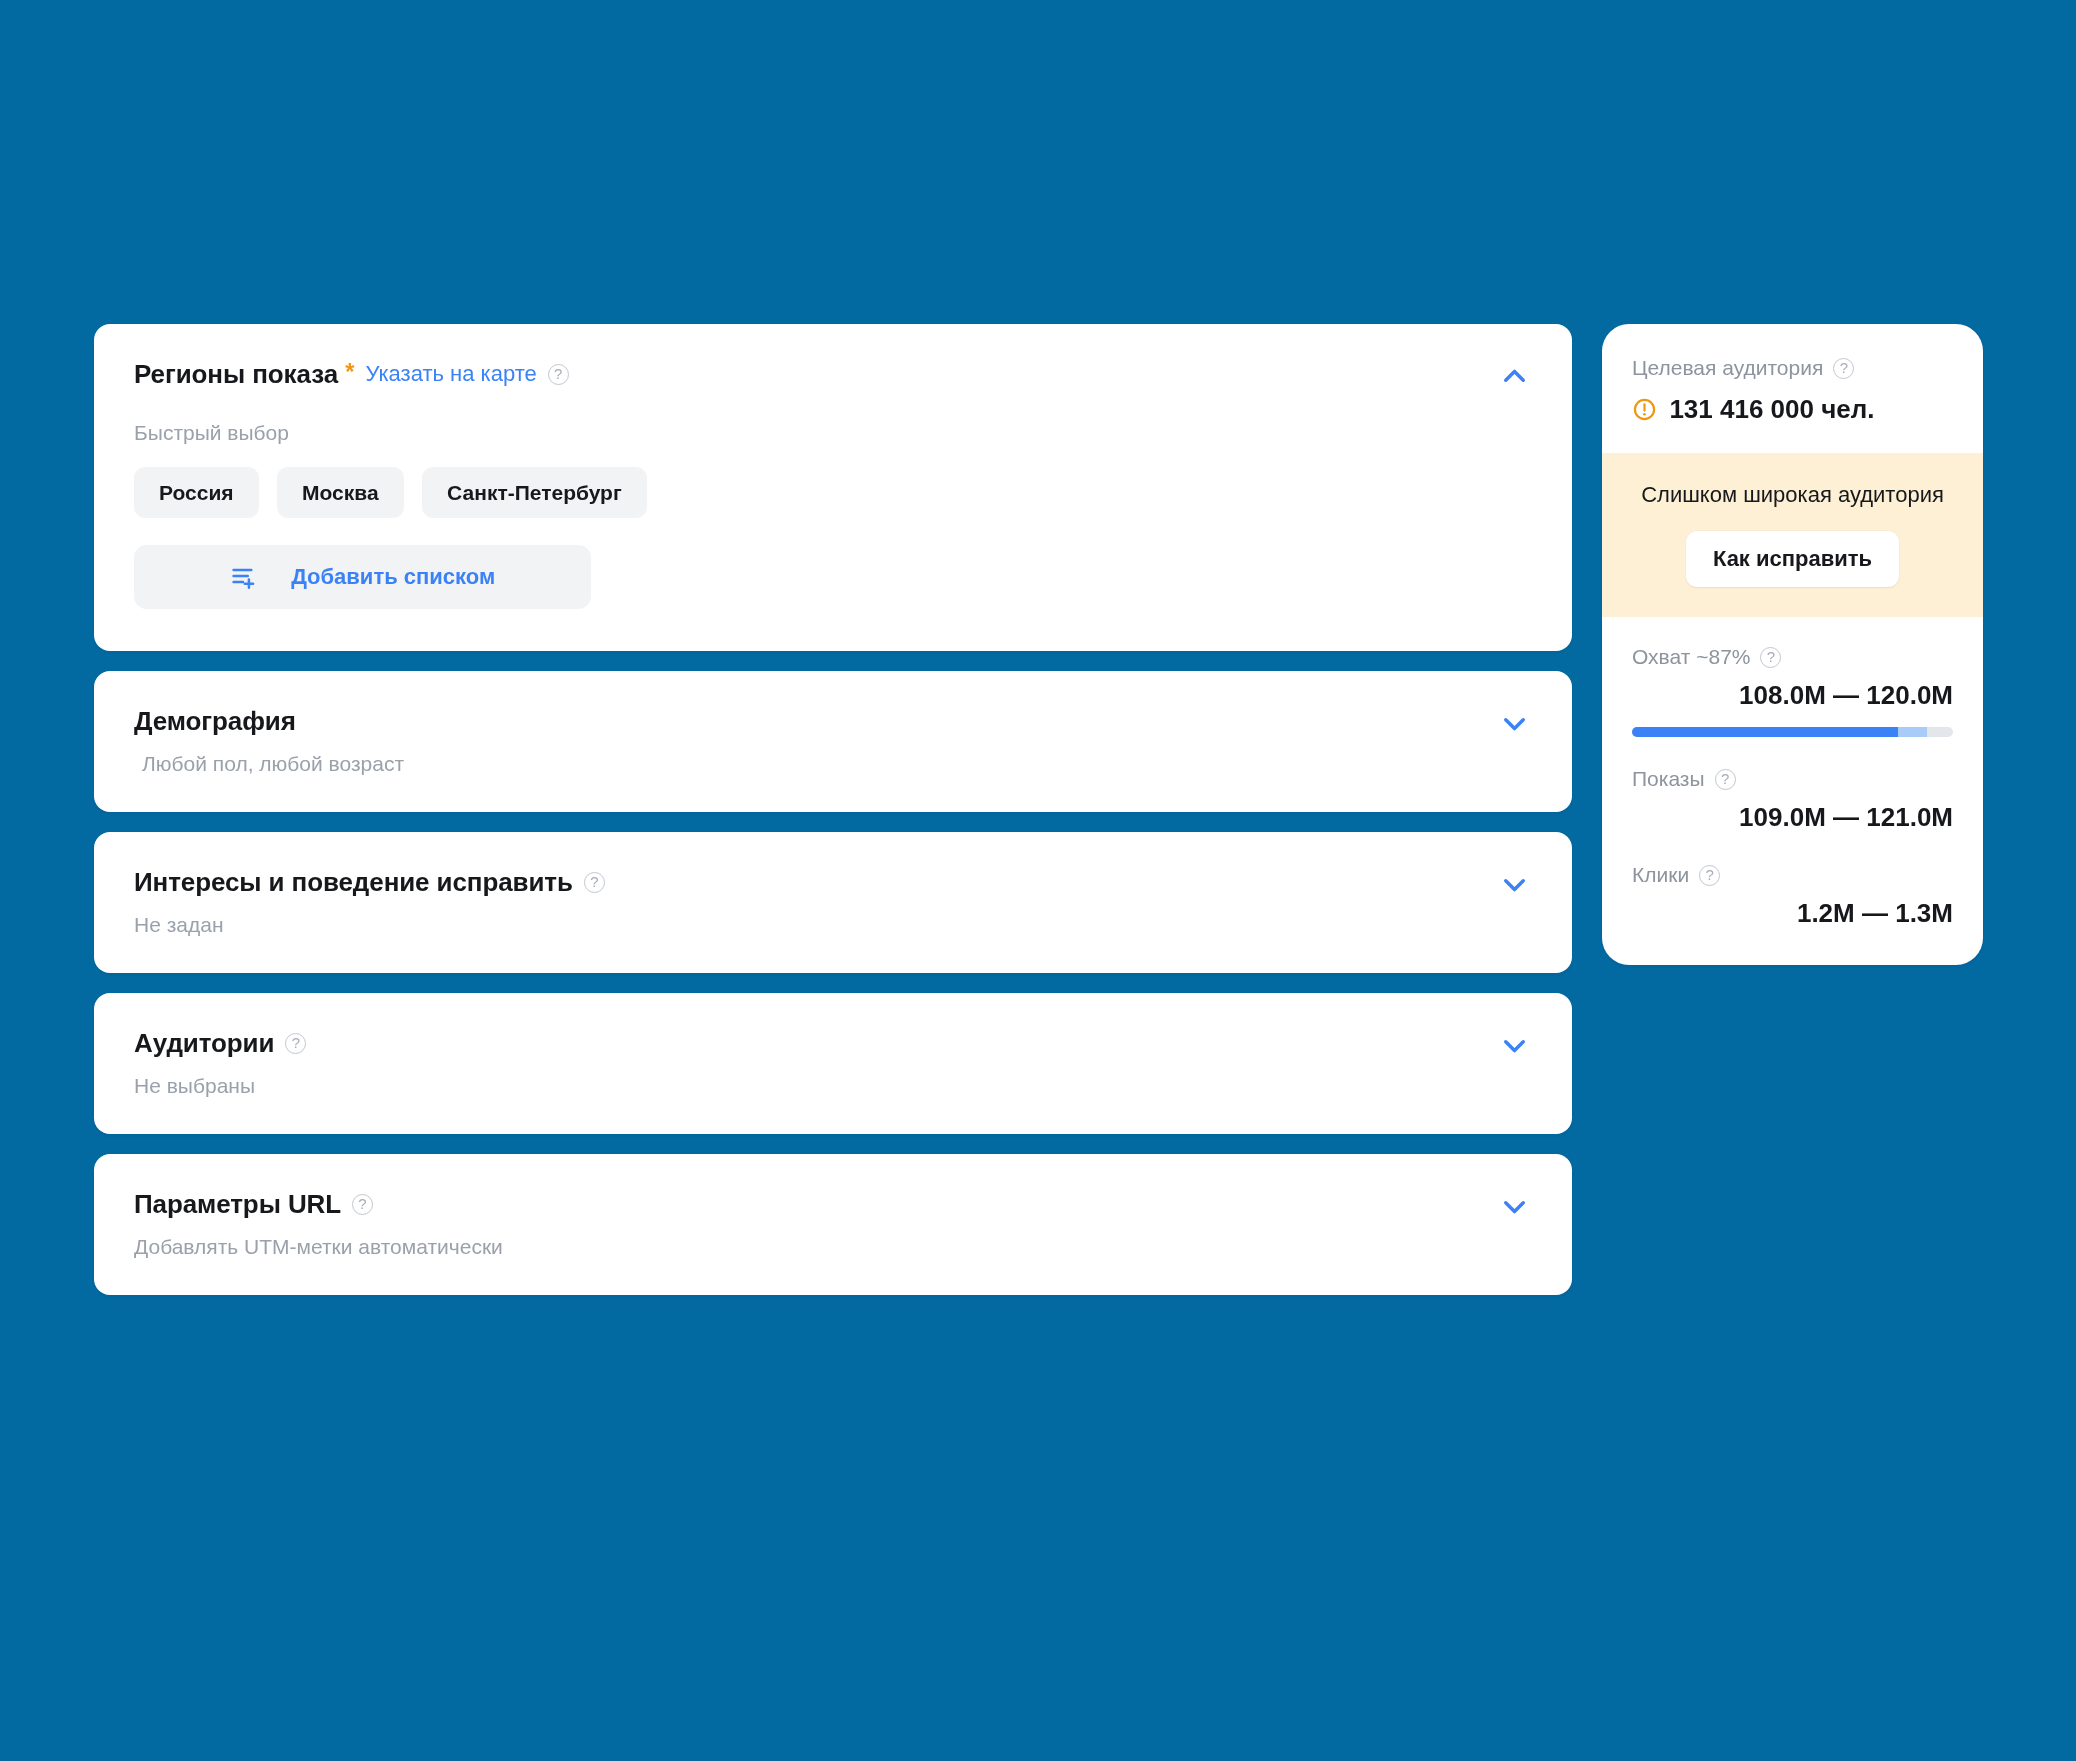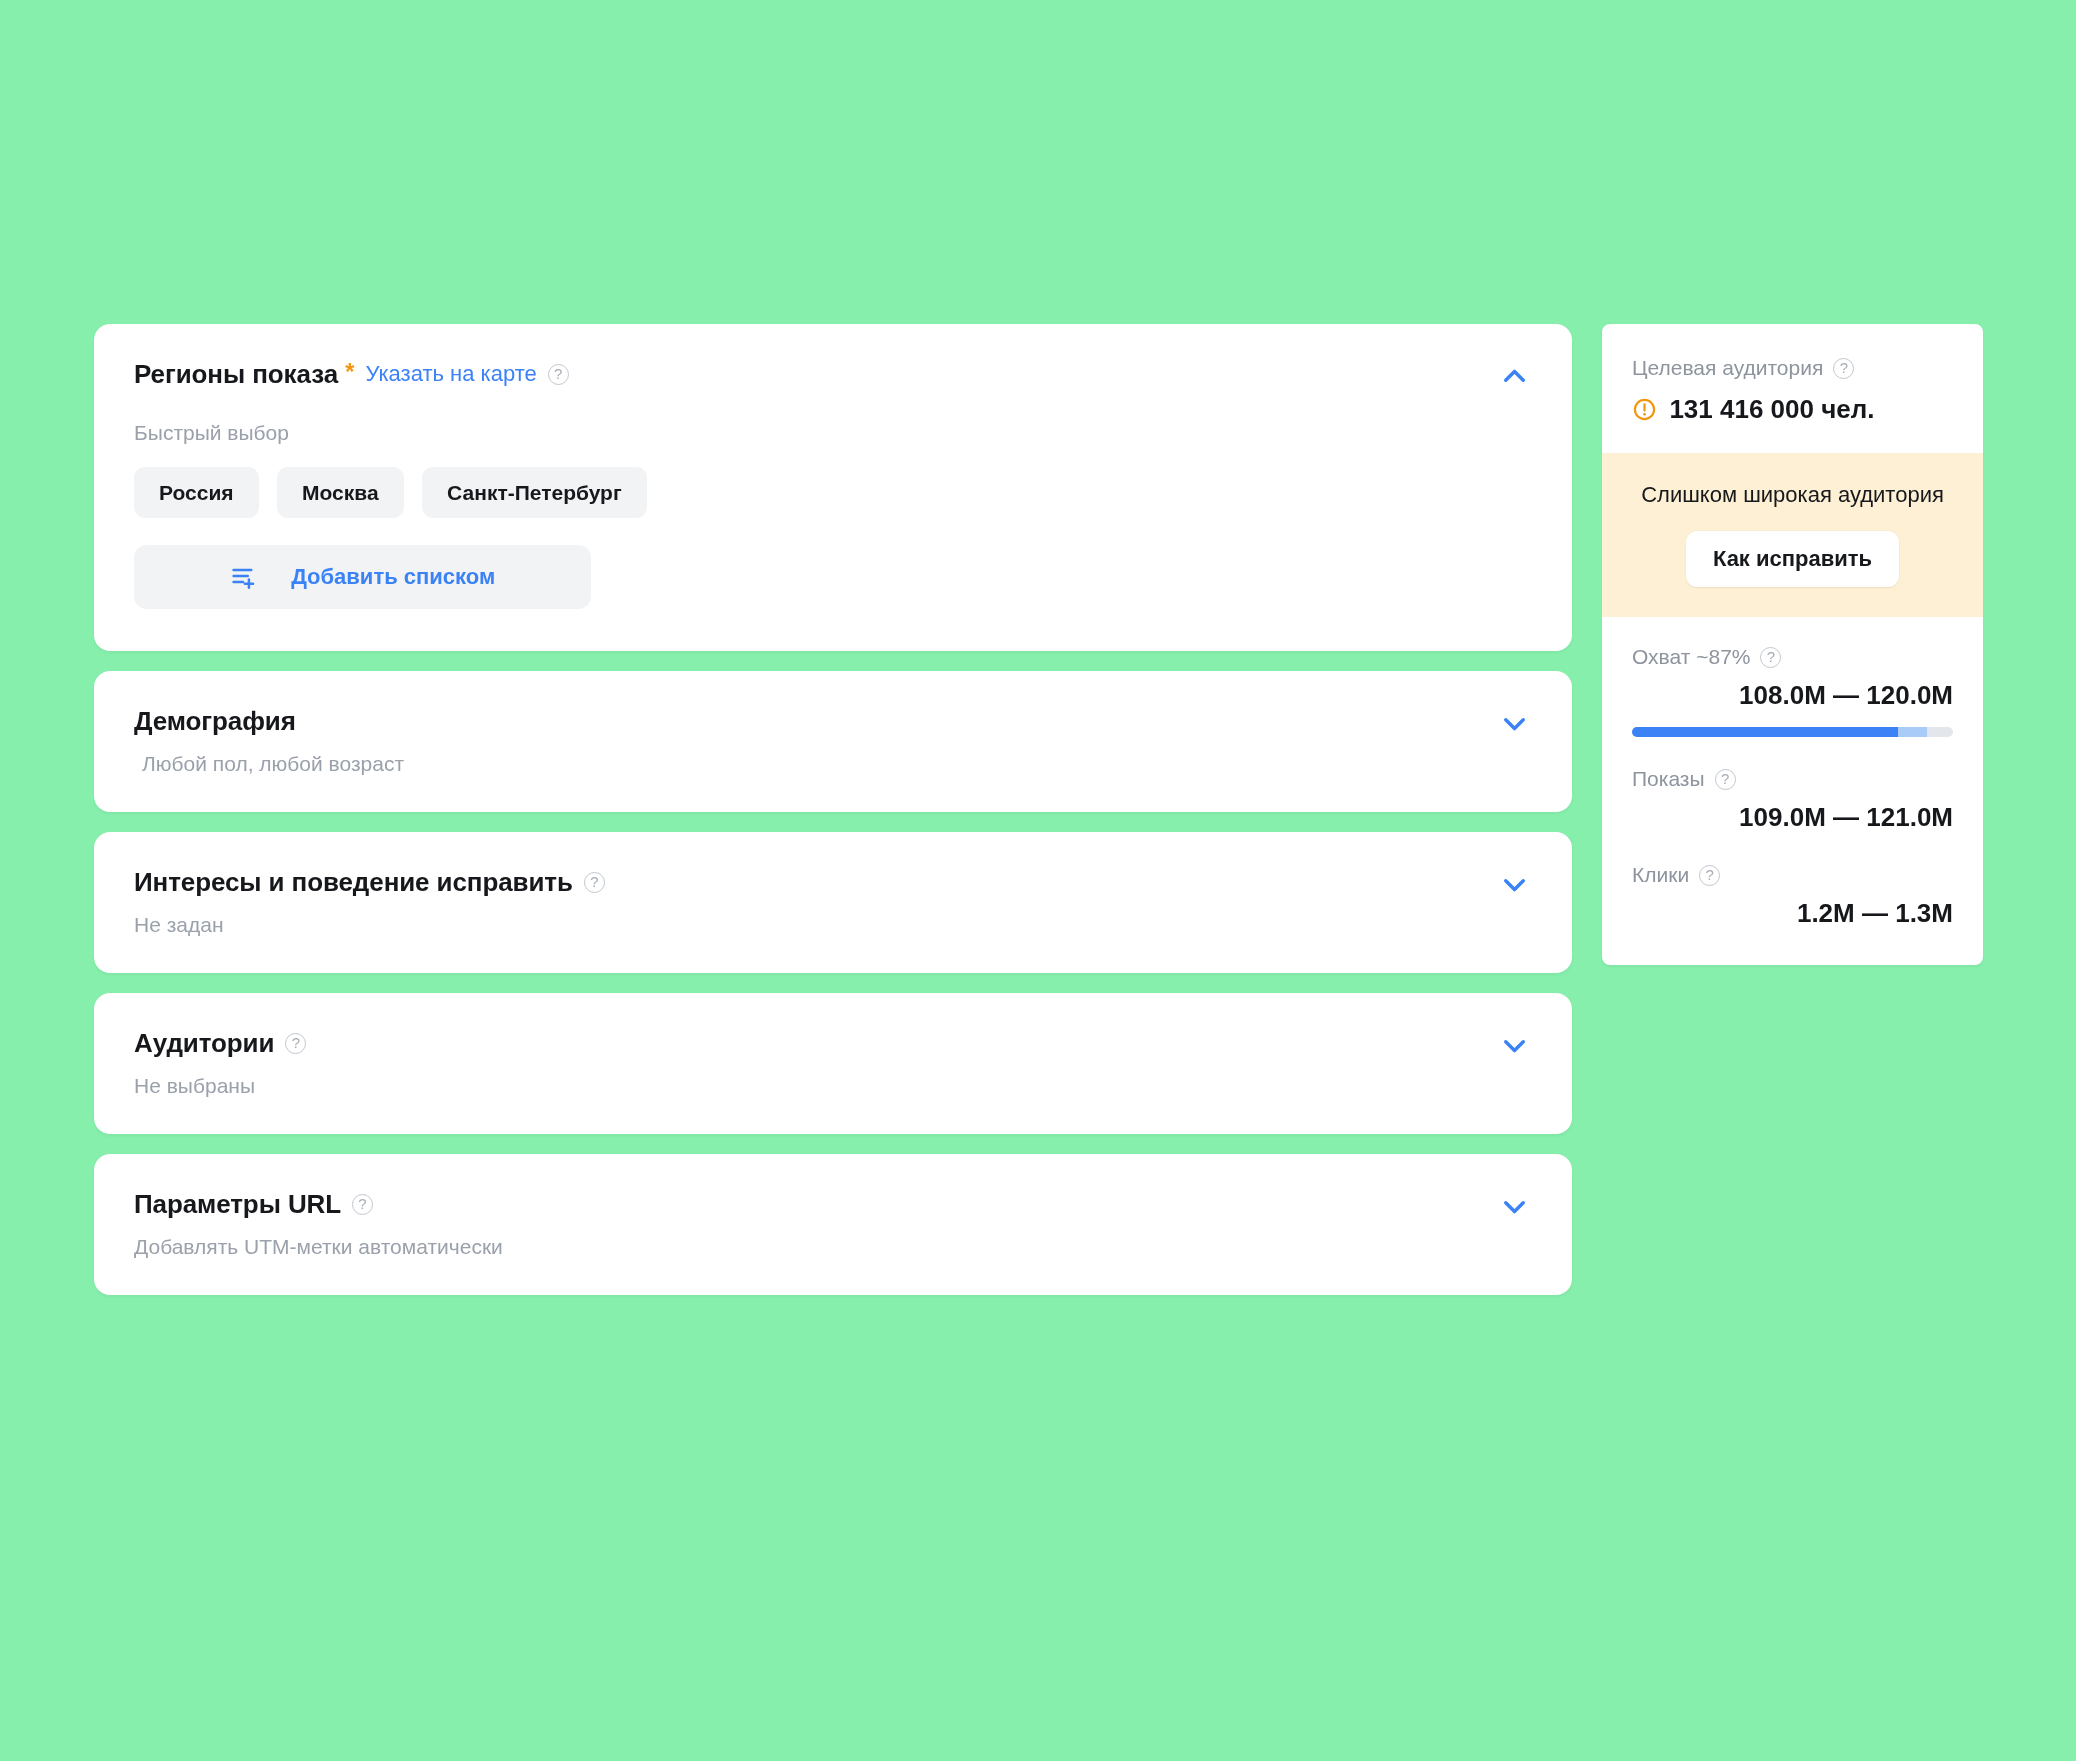--- a/index.html
+++ b/index.html
@@ -10,21 +10,21 @@
     height: 1761px;
     background: #f1f3f5;
     font-family: "Liberation Sans", "DejaVu Sans", sans-serif;
     -webkit-font-smoothing: antialiased;
   }
 
   .page {
     position: relative;
     width: 2077px;
     height: 1761px;
-    background: #86efac;
+    background: #0369a1;
   }
 
   
   .layout {
     position: absolute;
     left: 94px;
     top: 324px;
     width: 1889px;
     display: flex;
     align-items: flex-start;
@@ -191,21 +191,21 @@
   .add-list-label {
     font-size: 22px;
     font-weight: 700;
     color: #3b82f6;
     white-space: nowrap;
   }
 
   
   .panel {
     background: #ffffff;
-    border-radius: 8px;
+    border-radius: 27px;
     box-shadow: 0 1.2px 3.1px rgba(16, 24, 40, 0.045);
     overflow: hidden;
   }
 
   .panel-top { padding: 32px 30px 28.4px 30px; }
 
   .panel-label {
     display: flex;
     align-items: center;
     gap: 10px;

